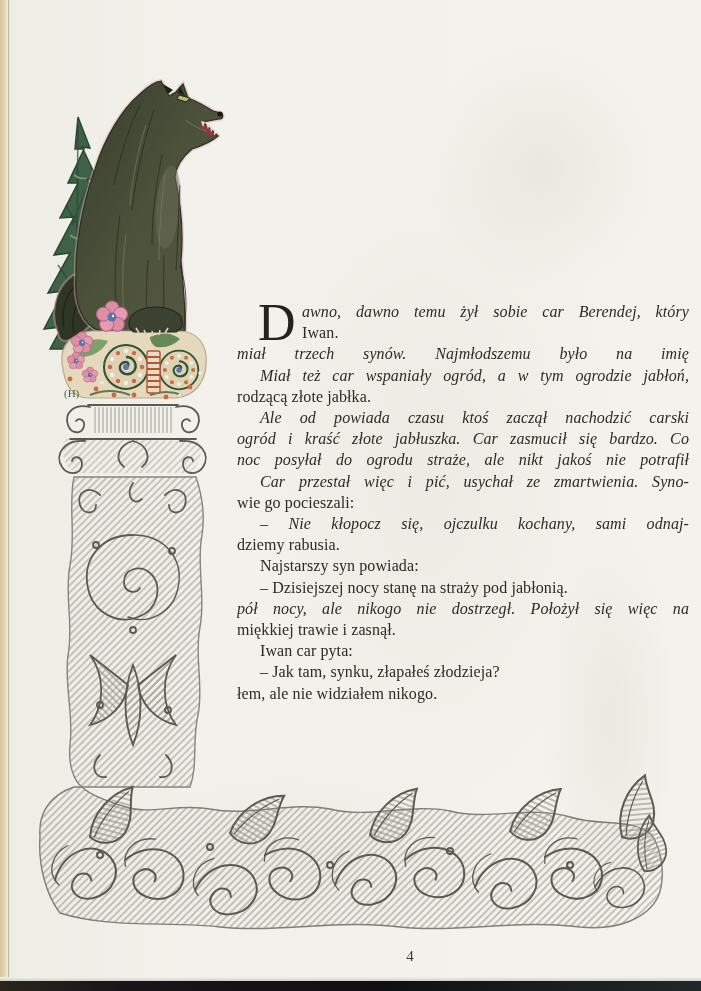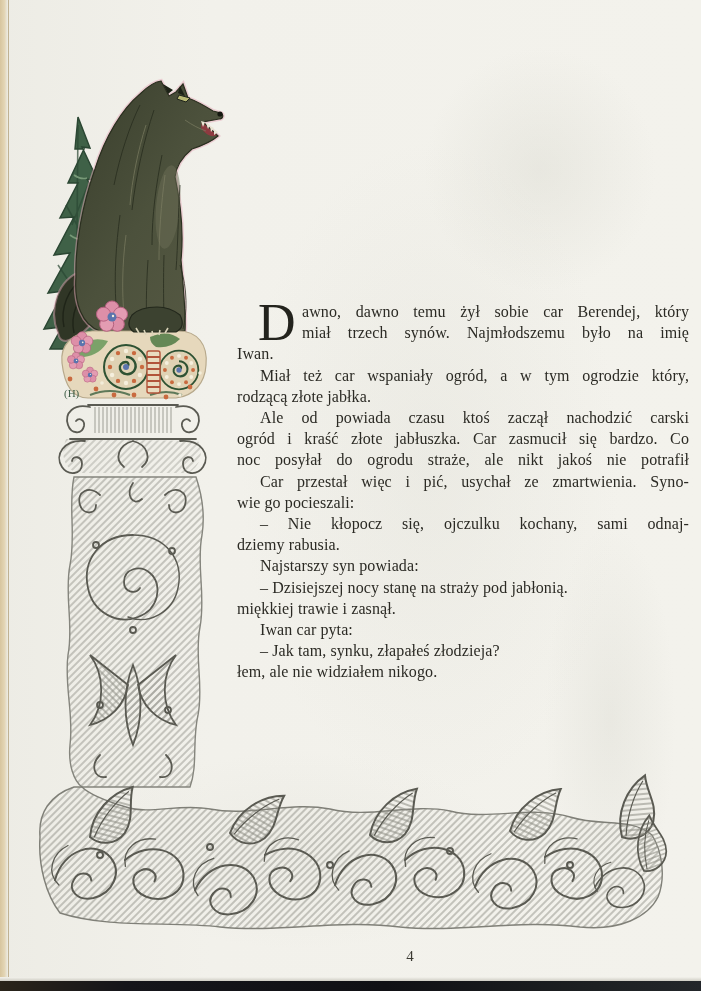--- a/index.html
+++ b/index.html
@@ -24,21 +24,21 @@
     background:linear-gradient(90deg,#2a241a 0%,#15151a 18%,#101014 55%,#1d2022 85%,#23262a 100%);
   }
   .illustration{position:absolute;left:30px;top:65px;width:645px;height:875px;}
   .text-block{
     position:absolute;left:237px;top:301px;width:452px;
     font-size:16px;line-height:21.2px;color:#2b2a24;
     letter-spacing:.1px;
   }
   .para{margin:0;}
   .line{min-height:21.2px;overflow:hidden;}
-  .line.just{text-align:justify;text-align-last:justify;}
+  .line.just{text-align:justify;text-align-last:justify;font-style:italic;}
   .line.ind{padding-left:23px;}
   .dropcap{
     float:left;height:42px;width:37px;overflow:visible;
     font-size:52px;line-height:44px;color:#23231d;
     margin:0 7px 0 21px;
   }
   .page-number{
     position:absolute;left:380px;top:948px;width:60px;
     text-align:center;font-size:15px;color:#3a3931;
   }
@@ -225,25 +225,25 @@
       <circle cx="300" cy="800" r="3"></circle>
     <circle cx="420" cy="786" r="3"></circle>
       <circle cx="540" cy="800" r="3"></circle>
   </g>
 </svg>
 
 <div class="text-block">
     <div class="para">
       <span class="dropcap">D</span>
       <div class="line just">awno, dawno temu żył sobie car Berendej, który</div>
+      <div class="line">Iwan.</div>
       <div class="line just">miał trzech synów. Najmłodszemu było na imię</div>
-      <div class="line">Iwan.</div>
-    </div>
-    <div class="para">
-      <div class="line just ind">Miał też car wspaniały ogród, a w tym ogrodzie który,</div>
+    </div>
+    <div class="para">
+      <div class="line just ind">Miał też car wspaniały ogród, a w tym ogrodzie jabłoń,</div>
       <div class="line">rodzącą złote jabłka.</div>
     </div>
     <div class="para">
       <div class="line just ind">Ale od powiada czasu ktoś zaczął nachodzić carski</div>
       <div class="line just">ogród i kraść złote jabłuszka. Car zasmucił się bardzo. Co</div>
       <div class="line just">noc posyłał do ogrodu straże, ale nikt jakoś nie potrafił</div>
     </div>
     <div class="para">
       <div class="line just ind">Car przestał więc i pić, usychał ze zmartwienia. Syno-</div>
       <div class="line">wie go pocieszali:</div>
@@ -252,20 +252,21 @@
       <div class="line just ind">– Nie kłopocz się, ojczulku kochany, sami odnaj-</div>
       <div class="line">dziemy rabusia.</div>
     </div>
     <div class="para">
       <div class="line ind">Najstarszy syn powiada:</div>
     </div>
     <div class="para">
       <div class="line ind">– Dzisiejszej nocy stanę na straży pod jabłonią.</div>
     </div>
     <div class="para">
+      <div class="line just">pół nocy, ale nikogo nie dostrzegł. Położył się więc na</div>
       <div class="line">miękkiej trawie i zasnął.</div>
     </div>
     <div class="para">
       <div class="line ind">Iwan car pyta:</div>
     </div>
     <div class="para">
       <div class="line ind">– Jak tam, synku, złapałeś złodzieja?</div>
     </div>
     <div class="para">
       <div class="line">łem, ale nie widziałem nikogo.</div>

